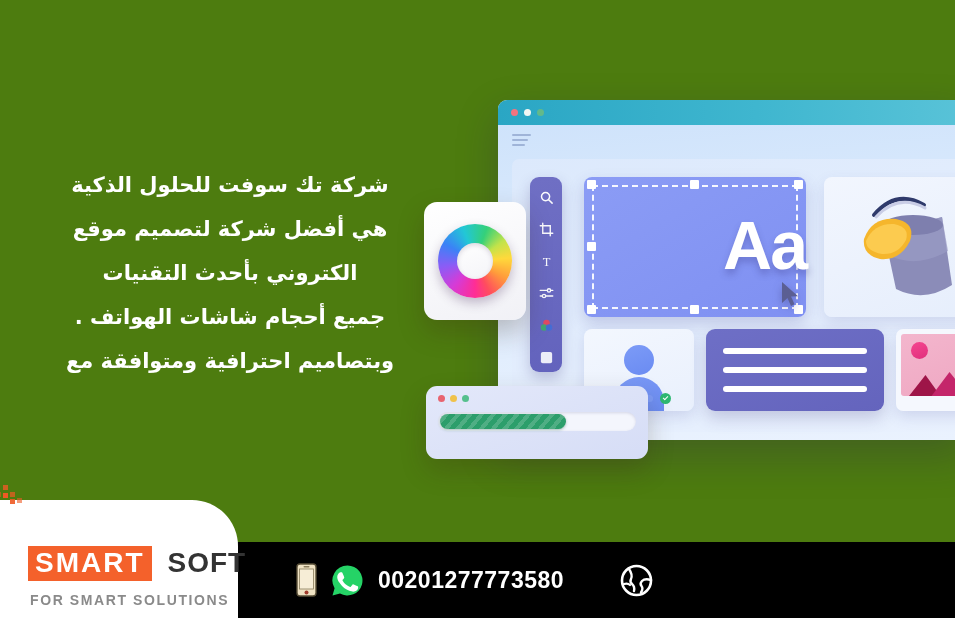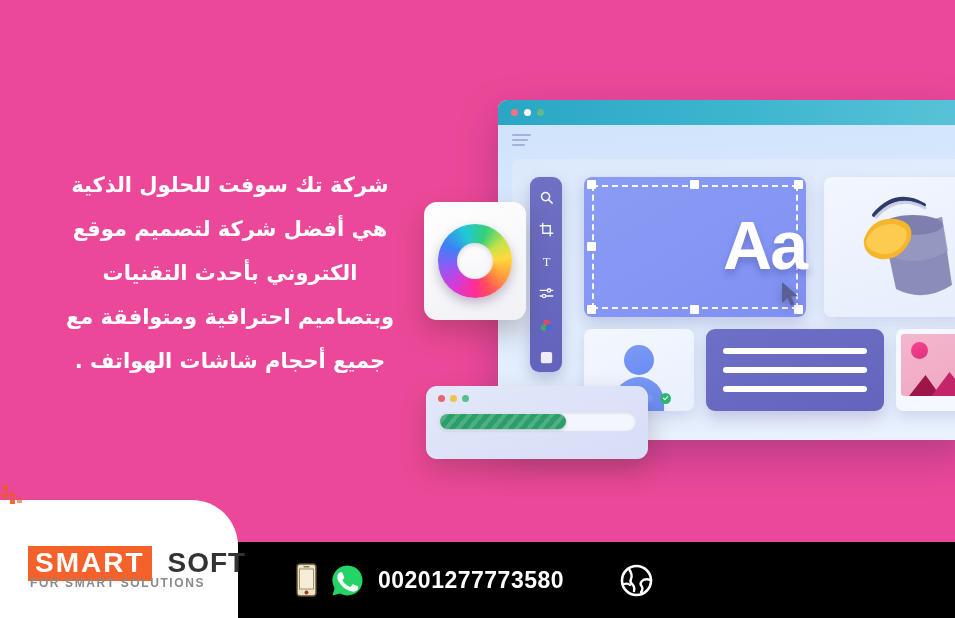--- a/index.html
+++ b/index.html
@@ -4,21 +4,21 @@
 <style>
   * { box-sizing: border-box; margin: 0; padding: 0; }
   html, body {
     width: 955px; height: 618px;
     overflow: hidden;
     font-family: "Liberation Sans", "DejaVu Sans", sans-serif;
   }
   #stage {
     position: relative;
     width: 955px; height: 618px;
-    background: #ec4899;
+    background: #4d7c0f;
     overflow: hidden;
   }
 
   
   .arabic-block {
     position: absolute;
     left: 30px; top: 163px;
     width: 400px;
     text-align: center;
     direction: rtl;
@@ -313,24 +313,24 @@
     color: #333333;
     font-family: "Liberation Sans", sans-serif;
     font-weight: bold;
     font-size: 28px;
     letter-spacing: 1px;
     line-height: 1;
     margin-left: 16px;
     padding-bottom: 4px;
   }
   .tagline {
-    position: absolute; left: 30px; top: 76px;
+    position: absolute; left: 30px; top: 92px;
     color: #8a8a8a;
     font-family: "Liberation Sans", sans-serif;
-    font-size: 12px;
+    font-size: 14px;
     font-weight: bold;
     letter-spacing: 1.6px;
   }
 
   .contact-row {
     position: absolute;
     left: 296px; bottom: 0; height: 76px;
     display: flex; align-items: center;
     gap: 14px;
     z-index: 4;
@@ -346,22 +346,22 @@
 </style>
 </head>
 <body>
 
 <div id="stage">
 
   <div class="arabic-block">
     <div class="arabic-line">شركة تك سوفت للحلول الذكية</div>
     <div class="arabic-line">هي أفضل شركة لتصميم موقع</div>
     <div class="arabic-line">الكتروني بأحدث التقنيات</div>
+    <div class="arabic-line">جميع أحجام شاشات الهواتف .</div>
     <div class="arabic-line">وبتصاميم احترافية ومتوافقة مع</div>
-    <div class="arabic-line">جميع أحجام شاشات الهواتف .</div>
   </div>
 
   <div class="browser">
 
     <div class="browser-titlebar">
       <span class="dot r"></span>
       <span class="dot y"></span>
       <span class="dot g"></span>
     </div>
 

